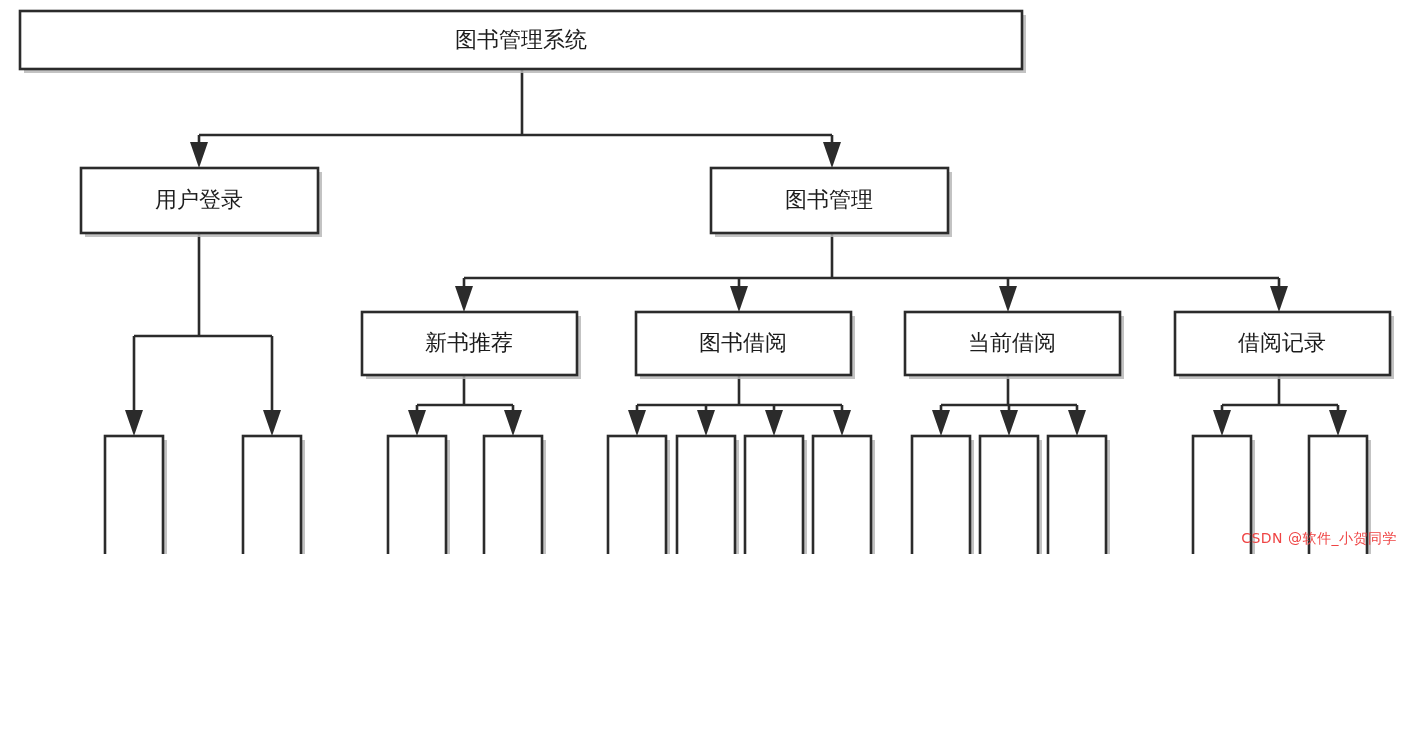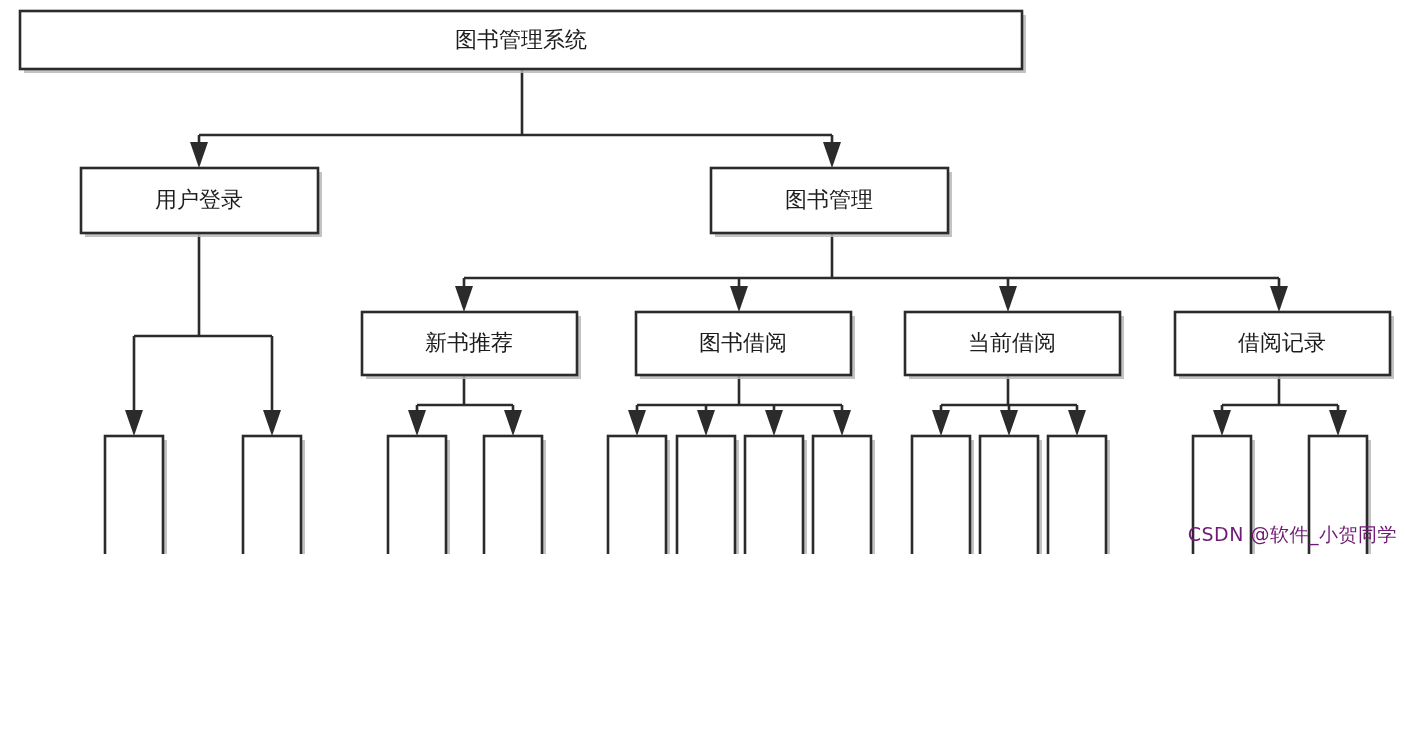--- a/index.html
+++ b/index.html
@@ -68,22 +68,22 @@
     justify-content: center;
     text-align: center;
     pointer-events: none;
     user-select: none;
   }
   .watermark {
     position: absolute;
     right: 8px;
     bottom: 6px;
     font-family: "DejaVu Sans", "Liberation Sans", sans-serif;
-    font-size: 19px;
-    color: #701a75;
+    font-size: 14px;
+    color: #ef4444;
     letter-spacing: 0.5px;
     white-space: nowrap;
     user-select: none;
   }
 </style>
 </head>
 <body>
 
 <div id="diagram-root">
 

